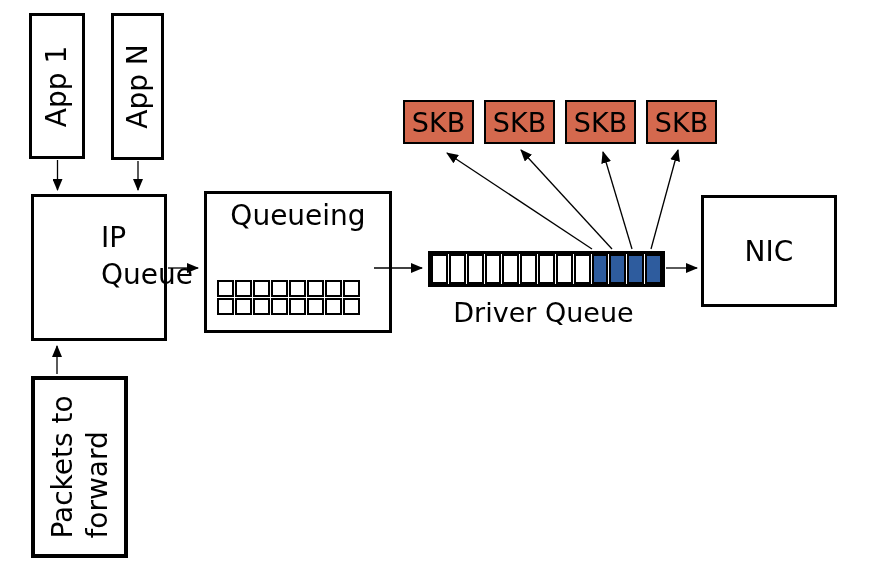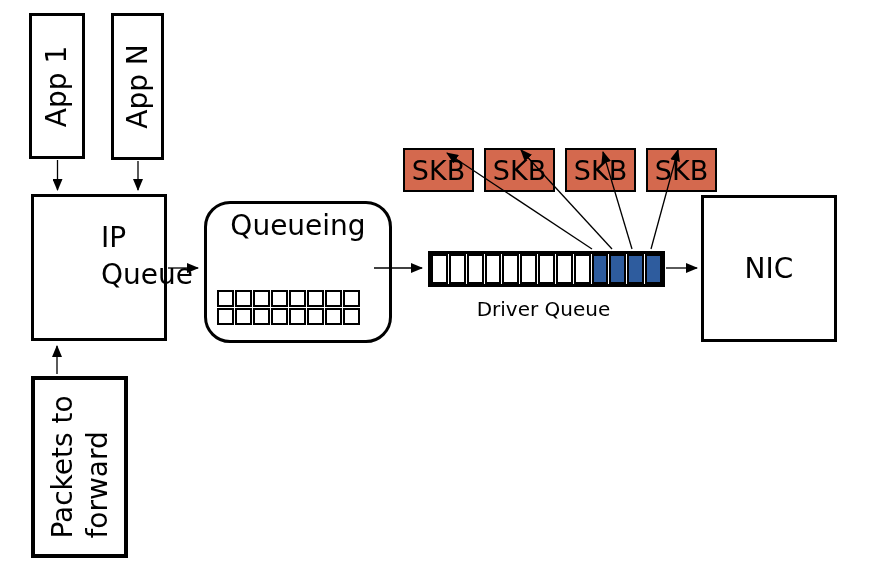--- a/index.html
+++ b/index.html
@@ -10,33 +10,33 @@
   .box{position:absolute;background:#fff;border:3px solid #000;box-sizing:border-box;}
   .center{display:flex;align-items:center;justify-content:center;}
   .rot{transform:rotate(-90deg);white-space:nowrap;font-size:28px;line-height:35px;text-align:left;}
   
   #app1{left:29px;top:13px;width:56px;height:146px;}
   #appN{left:111px;top:13px;width:53px;height:147px;}
   
   #ipstack{left:31px;top:194px;width:136px;height:147px;}
   #ipstack .lbl{position:absolute;left:24px;top:22px;font-size:28px;line-height:37px;margin-left:43px;}
   
-  #qdisc{left:204px;top:201px;width:188px;height:142px;border-radius:26px;}
+  #qdisc{left:204px;top:191px;width:188px;height:142px;}
   #qdisc .lbl{position:absolute;left:0;top:4px;width:100%;text-align:center;font-size:28px;line-height:36px;}
   #qdisc-grid{position:absolute;left:10px;top:86px;display:grid;grid-template-columns:repeat(8,17px);grid-auto-rows:17px;gap:1px;}
   .g-cell{border:2px solid #000;background:#fff;box-sizing:border-box;}
   
   #dqueue{left:428px;top:251px;width:237px;height:36px;display:flex;gap:1px;}
   .q-cell{flex:1;border:2px solid #000;background:#fff;box-sizing:border-box;}
-  #dq-label{position:absolute;left:427px;top:297px;width:233px;text-align:center;font-size:20px;}
+  #dq-label{position:absolute;left:427px;top:297px;width:233px;text-align:center;font-size:27px;}
   
-  #nic{left:701px;top:195px;width:136px;height:147px;font-size:28px;}
+  #nic{left:701px;top:195px;width:136px;height:112px;font-size:28px;}
   
   .skb{position:absolute;top:100px;width:71px;height:44px;border:2px solid #000;box-sizing:border-box;
-       display:flex;align-items:center;justify-content:center;font-size:27px;margin-top:48px;}
+       display:flex;align-items:center;justify-content:center;font-size:27px;}
   #skb0{left:403px;} #skb1{left:484px;} #skb2{left:565px;} #skb3{left:646px;}
   
   #pfwd{left:31px;top:376px;width:97px;height:182px;border-width:4px;}
   
   #arrows{position:absolute;left:0;top:0;width:881px;height:580px;pointer-events:none;}
   #arrows line{stroke:#000;stroke-width:1.3px;}
 </style>
 </head>
 <body>
 

